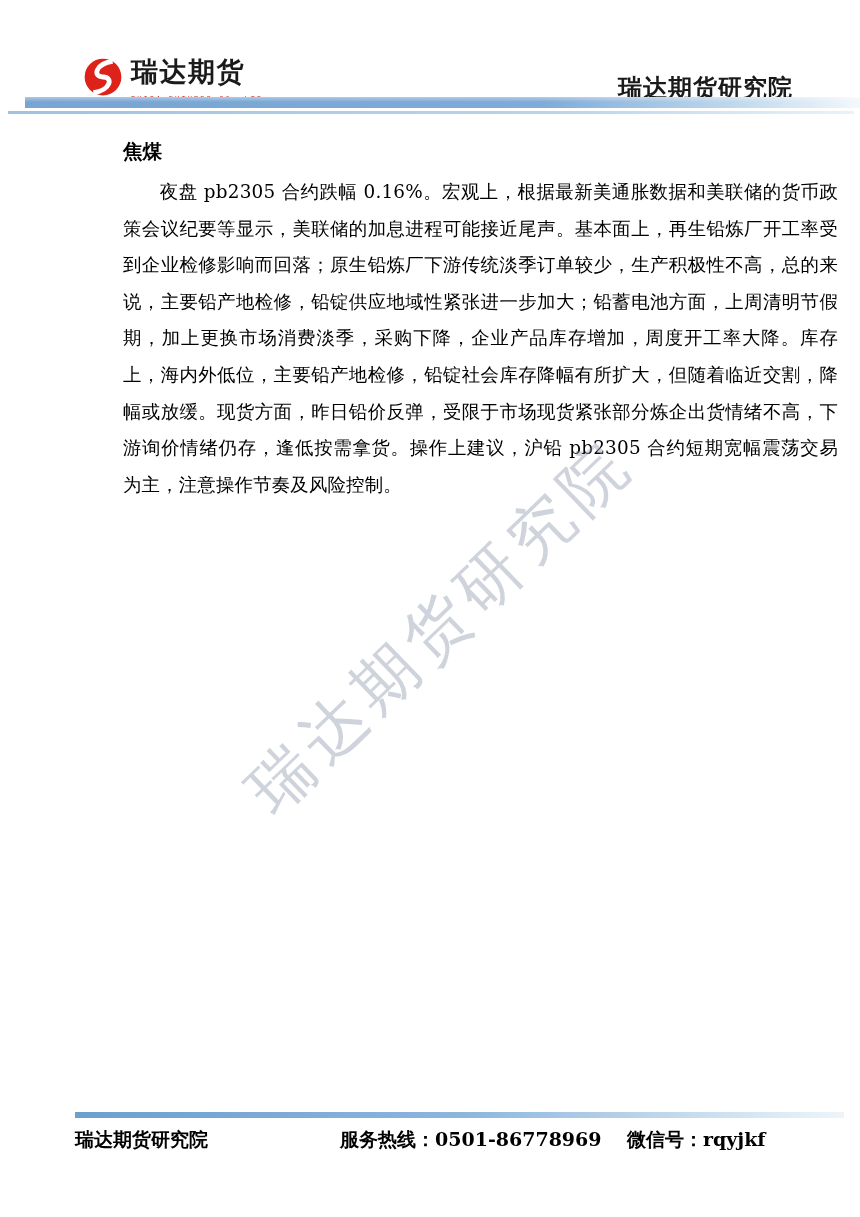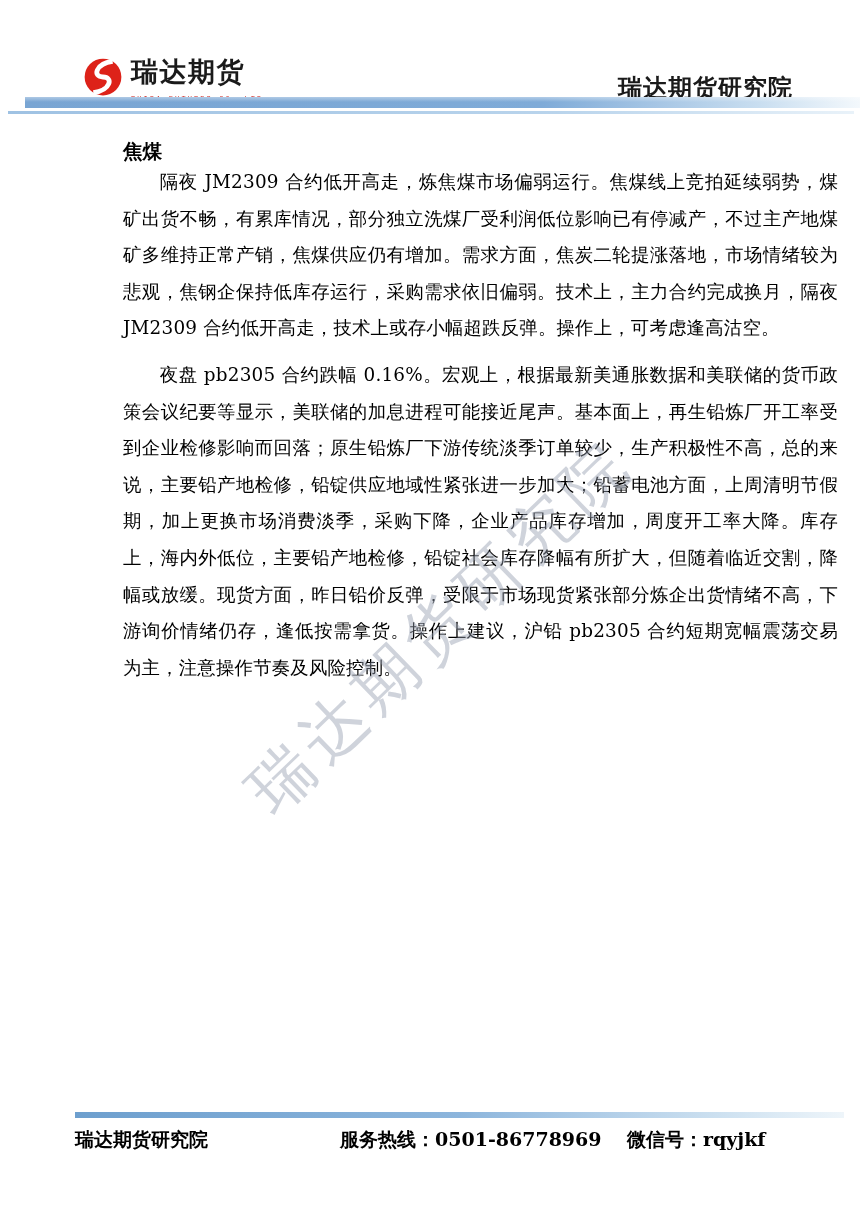--- a/index.html
+++ b/index.html
@@ -93,21 +93,20 @@
 <div class="header-title">瑞达期货研究院</div>
 <div class="header-bar"></div>
 <div class="header-line"></div>
 
 <div class="watermark">瑞达期货研究院</div>
 
 <div class="content">
 
   <div class="section">
     <div class="section-heading">焦煤</div>
-    <p class="section-body">隔夜 JM2309 合约低开高走，炼焦煤市场偏弱运行。焦煤线上竞拍延续弱势，煤矿出货不畅，有累库情况，部分独立洗煤厂受利润低位影响已有停减产，不过主产地煤矿多维持正常产销，焦煤供应仍有增加。需求方面，焦炭二轮提涨落地，市场情绪较为悲观，焦钢企保持低库存运行，采购需求依旧偏弱。技术上，主力合约完成换月，隔夜 JM2309 合约低开高走，技术上或存小幅超跌反弹。操作上，可考虑逢高沽空。</p>
   </div>
 
   <div class="section">
   </div>
 
   <div class="section">
     <p class="section-body">夜盘 pb2305 合约跌幅 0.16%。宏观上，根据最新美通胀数据和美联储的货币政策会议纪要等显示，美联储的加息进程可能接近尾声。基本面上，再生铅炼厂开工率受到企业检修影响而回落；原生铅炼厂下游传统淡季订单较少，生产积极性不高，总的来说，主要铅产地检修，铅锭供应地域性紧张进一步加大；铅蓄电池方面，上周清明节假期，加上更换市场消费淡季，采购下降，企业产品库存增加，周度开工率大降。库存上，海内外低位，主要铅产地检修，铅锭社会库存降幅有所扩大，但随着临近交割，降幅或放缓。现货方面，昨日铅价反弹，受限于市场现货紧张部分炼企出货情绪不高，下游询价情绪仍存，逢低按需拿货。操作上建议，沪铅 pb2305 合约短期宽幅震荡交易为主，注意操作节奏及风险控制。</p>
   </div>
 
 

